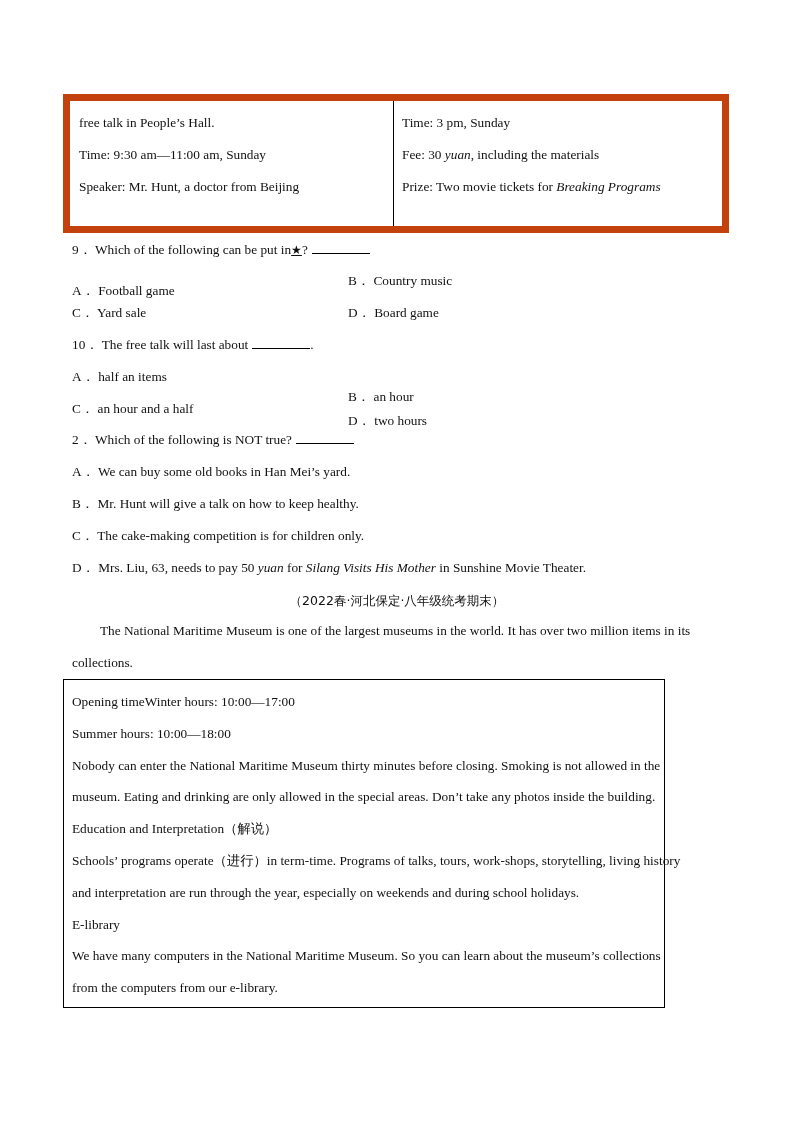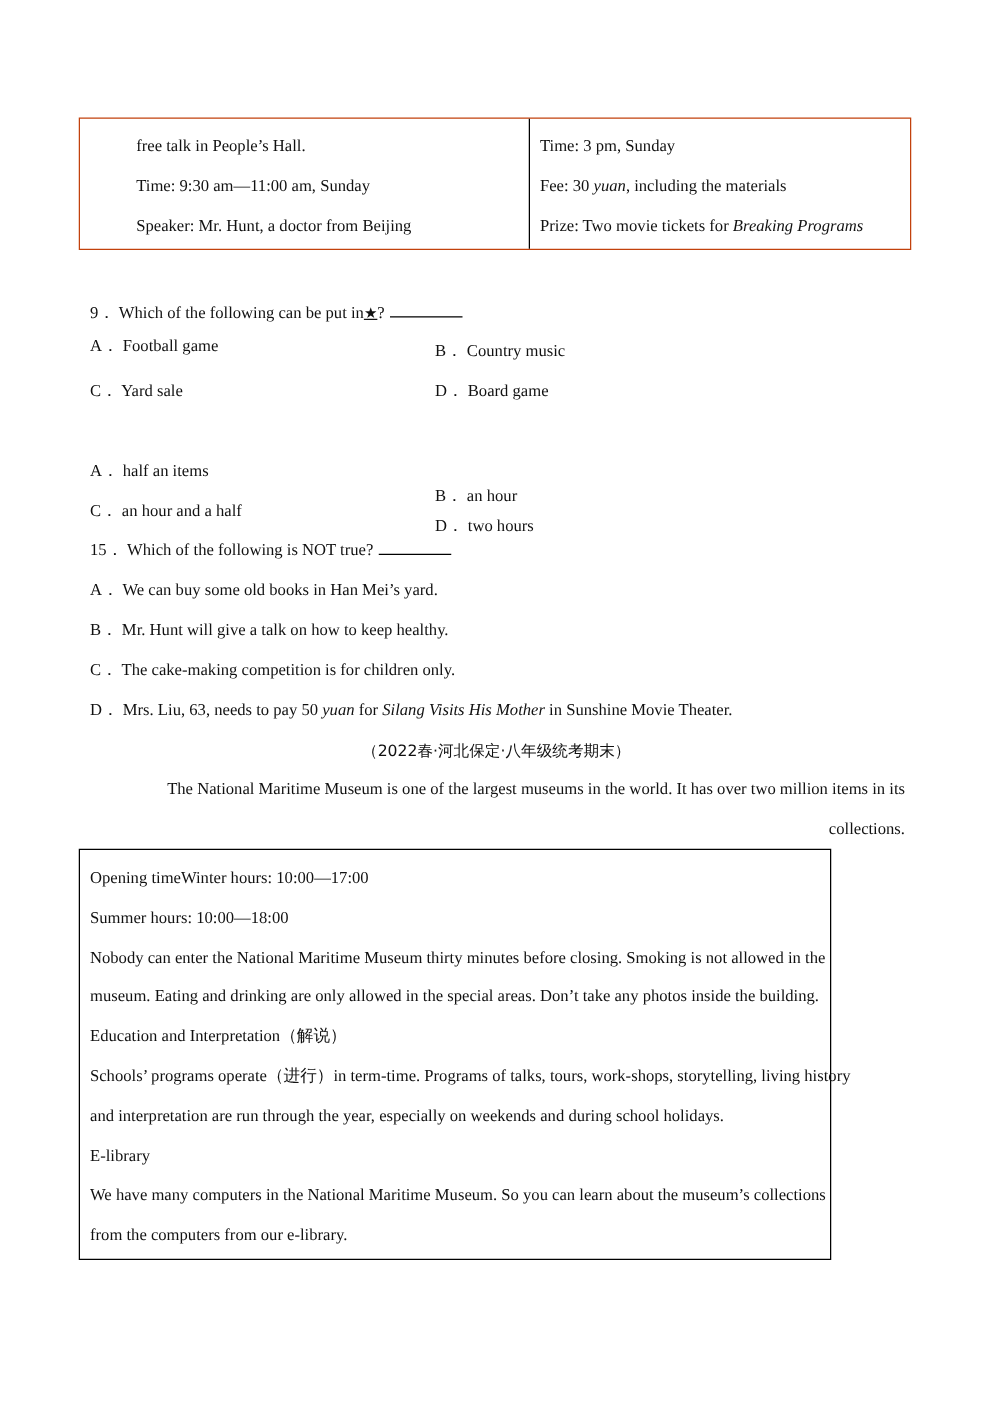--- a/index.html
+++ b/index.html
@@ -19,25 +19,24 @@
     .page {
       position: absolute;
       left: 0; top: 0;
       width: 794px; height: 1123px;
     }
     .top-table {
       position: absolute;
       left: 63px;
       top: 94px;
       width: 666px;
-      height: 106px;
-      border: 1px solid #c2410c;
+      height: 139px;
+      border: 7px solid #c2410c;
       box-sizing: border-box;
       display: flex;
-      padding-left: 36px;
     }
     .top-table .cell {
       box-sizing: border-box;
       padding: 6px 0 0 9px;
     }
     .top-table .cell.left {
       width: 324px;
       border-right: 1px solid #000;
     }
     .top-table .cell.right {
@@ -87,21 +86,20 @@
       top: 591px;
       line-height: 20px;
       font-family: "DejaVu Sans", sans-serif;
       font-size: 12.5px;
     }
     .para {
       position: absolute;
       left: 72px;
       width: 652px;
       line-height: 32px;
-      text-align: right;
     }
     .para .indent { padding-left: 28px; }
     .museum-box {
       position: absolute;
       left: 63px;
       top: 679px;
       width: 602px;
       height: 329px;
       border: 1px solid #000;
       box-sizing: border-box;
@@ -124,31 +122,32 @@
       <div class="line">Speaker: Mr. Hunt, a doctor from Beijing</div>
     </div>
     <div class="cell right">
       <div class="line">Time: 3 pm, Sunday</div>
       <div class="line"><span>Fee: 30 </span><i>yuan</i><span>, including the materials</span></div>
       <div class="line"><span>Prize: Two movie tickets for </span><i>Breaking Programs</i></div>
     </div>
   </div>
 
   <div class="q-row" style="top:240px;"><span>9． Which of the following can be put in</span><span class="star">★</span><span>?</span><span class="blank"></span></div>
-  <div class="q-row" style="top:267px;">A． Football game</div>
+  <div class="q-row" style="top:281px;">A． Football game</div>
   <div class="opt-b" style="top:271px;">B． Country music</div>
   <div class="q-row" style="top:303px;">C． Yard sale</div>
   <div class="opt-b" style="top:303px;">D． Board game</div>
 
+  <div class="q-row" style="top:335px;"><span>10． The free talk will last about</span><span class="blank"></span><span>.</span></div>
   <div class="q-row" style="top:367px;">A． half an items</div>
   <div class="opt-b" style="top:367px;margin-top:20px;">B． an hour</div>
   <div class="q-row" style="top:399px;">C． an hour and a half</div>
   <div class="opt-b" style="top:411px;">D． two hours</div>
 
-  <div class="q-row" style="top:430px;"><span>15． Which of the following is NOT true?</span><span class="blank"></span></div>
+  <div class="q-row" style="top:430px;"><span>2． Which of the following is NOT true?</span><span class="blank"></span></div>
   <div class="q-row" style="top:462px;">A． We can buy some old books in Han Mei’s yard.</div>
   <div class="q-row" style="top:494px;">B． Mr. Hunt will give a talk on how to keep healthy.</div>
   <div class="q-row" style="top:526px;">C． The cake-making competition is for children only.</div>
   <div class="q-row" style="top:558px;"><span>D． Mrs. Liu, 63, needs to pay 50 </span><i>yuan</i><span> for </span><i>Silang Visits His Mother</i><span> in Sunshine Movie Theater.</span></div>
 
   <div class="source">（2022春·河北保定·八年级统考期末）</div>
 
   <div class="para" style="top:615px;">
     <div class="indent" style="white-space:nowrap;">The National Maritime Museum is one of the largest museums in the world. It has over two million  items in its</div>
     <div>collections.</div>

